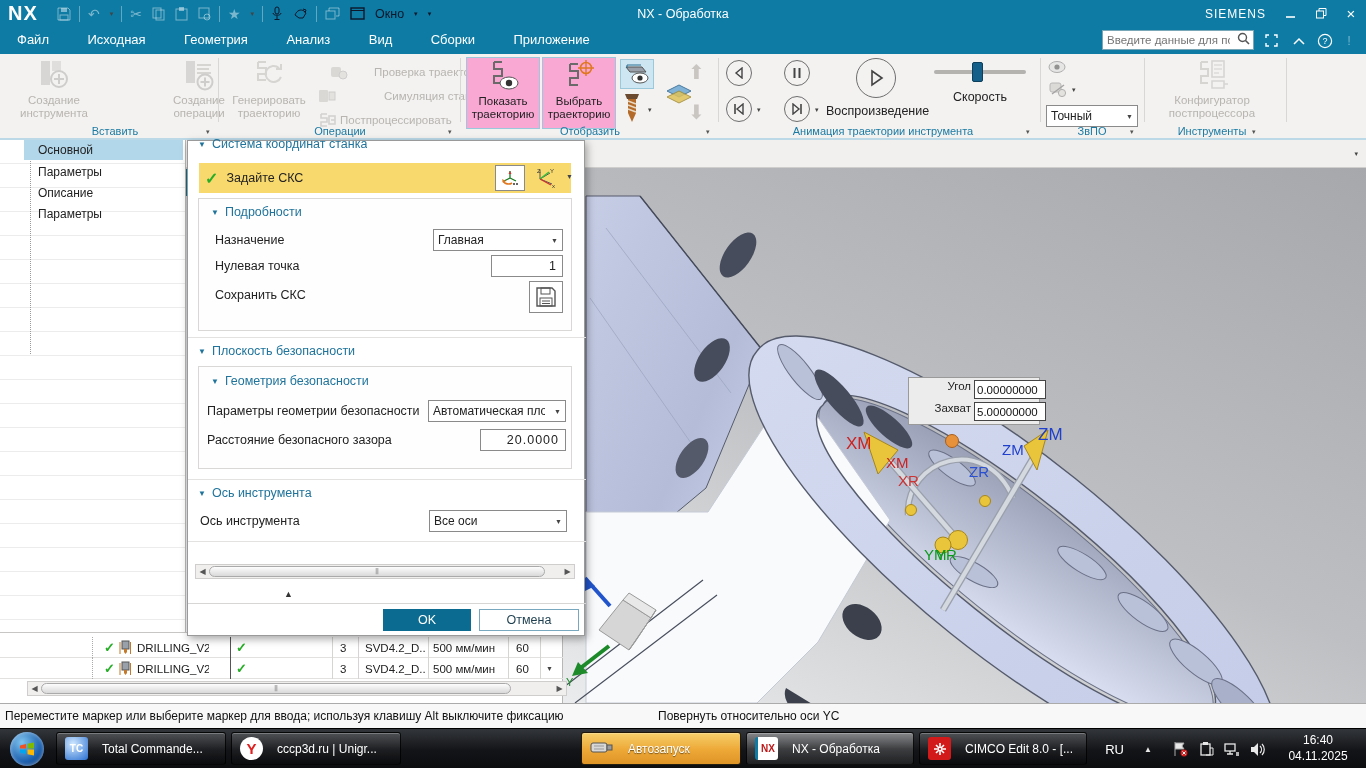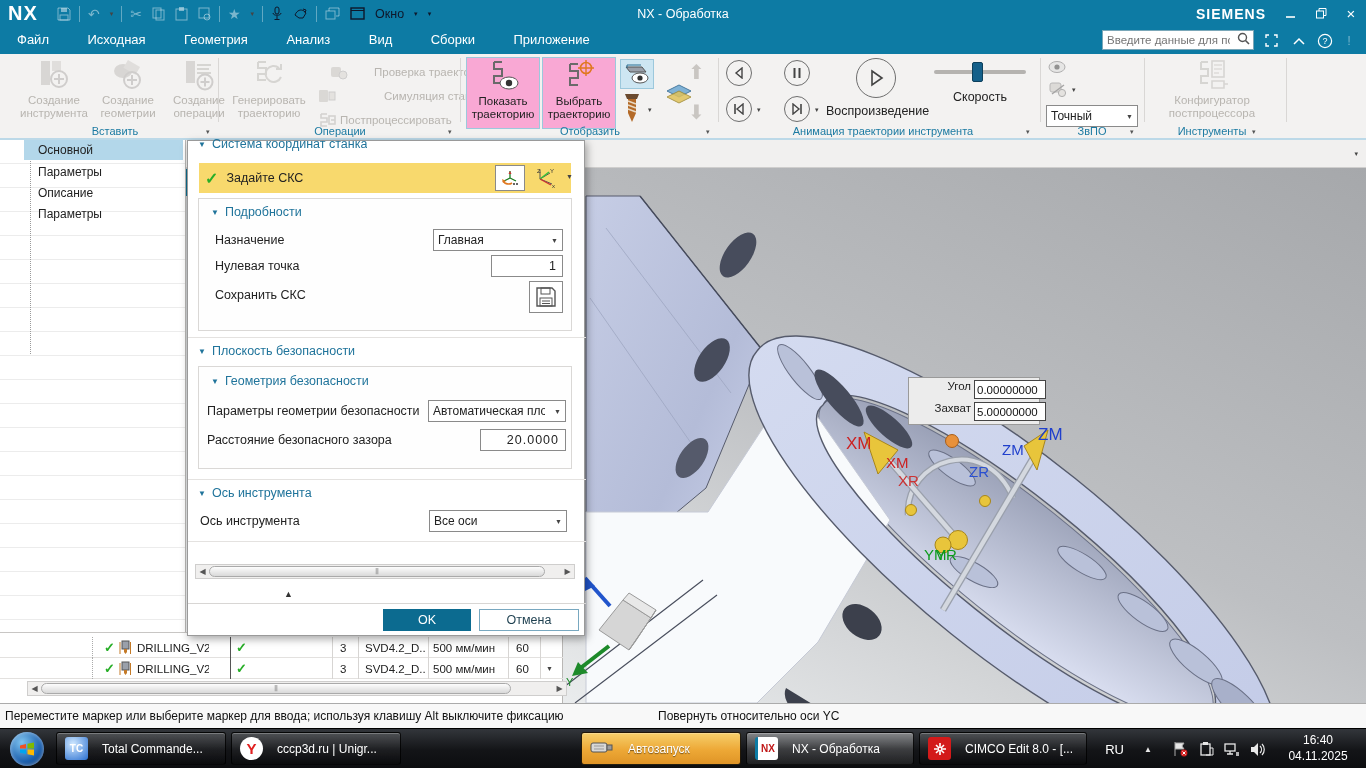--- a/index.html
+++ b/index.html
@@ -146,21 +146,21 @@
           <svg width="15" height="13" viewBox="0 0 15 13">
             <rect x="1" y="1" width="13" height="11" fill="none" stroke="currentColor" stroke-width="1.4"></rect>
             <path d="M1 3.5h13" stroke="currentColor"></path>
           </svg>
         </span>
       <span class="qicon on" style="font-size:12.5px;">Окно</span>
       <span class="qicon on ddv">▾</span>
       <span class="qicon on ddv">▾<br></span>
     </div>
     <div class="abs" style="left:0;right:0;top:0;height:27px;display:flex;align-items:center;justify-content:center;font-size:12.5px;pointer-events:none;">NX - Обработка</div>
-    <div class="abs" style="right:100px;top:0;height:27px;display:flex;align-items:center;font-weight:bold;font-size:14px;letter-spacing:1px;">SIEMENS</div>
+    <div class="abs" style="right:100px;top:0;height:27px;display:flex;align-items:center;font-weight:normal;font-size:12px;letter-spacing:1px;">SIEMENS</div>
     <div class="abs" style="right:0;top:0;display:flex;">
       <span class="winbtn">
           <svg width="10" height="10">
             <path d="M0 8h9" stroke="#fff" stroke-width="1.6"></path>
           </svg>
         </span>
       <span class="winbtn">
           <svg width="11" height="11" viewBox="0 0 11 11">
             <rect x="0.5" y="3" width="7" height="7" fill="none" stroke="#fff"></rect>
             <path d="M3 3V.5h7v7H8" fill="none" stroke="#fff"></path>
@@ -207,29 +207,20 @@
   <div class="abs" id="ribbon">
 
     <div class="bigbtn" style="left:18px;">
       <svg class="bicon" viewBox="0 0 34 32">
           <rect x="4" y="2" width="9" height="24" fill="#b9b6b2"></rect>
           <rect x="15" y="2" width="9" height="10" fill="#cac7c3"></rect>
           <circle cx="22" cy="20" r="8" fill="none" stroke="#a5a2a0" stroke-width="2"></circle>
           <path d="M22 15v10M17 20h10" stroke="#a5a2a0" stroke-width="2"></path>
         </svg>
       <span>Создание инструмента</span>
-    </div>
-    <div class="bigbtn" style="left:92px;">
-      <svg class="bicon" viewBox="0 0 34 32">
-          <ellipse cx="12" cy="12" rx="9" ry="7" fill="#b9b6b2"></ellipse>
-          <rect x="14" y="4" width="14" height="9" transform="rotate(30 21 8)" fill="#cac7c3"></rect>
-          <circle cx="21" cy="21" r="8" fill="none" stroke="#a5a2a0" stroke-width="2"></circle>
-          <path d="M21 16v10M16 21h10" stroke="#a5a2a0" stroke-width="2"></path>
-        </svg>
-      <span>Создание геометрии</span>
     </div>
     <div class="bigbtn" style="left:166px;width:66px;">
       <svg class="bicon" viewBox="0 0 34 32">
           <rect x="4" y="2" width="9" height="22" fill="#b9b6b2"></rect>
           <path d="M15 6h14M15 10h12M15 14h14" stroke="#b5b2ae" stroke-width="2"></path>
           <circle cx="23" cy="23" r="7.5" fill="none" stroke="#a5a2a0" stroke-width="2"></circle>
           <path d="M23 18.5v9M18.5 23h9" stroke="#a5a2a0" stroke-width="2"></path>
         </svg>
       <span>Создание операции</span>
     </div>

